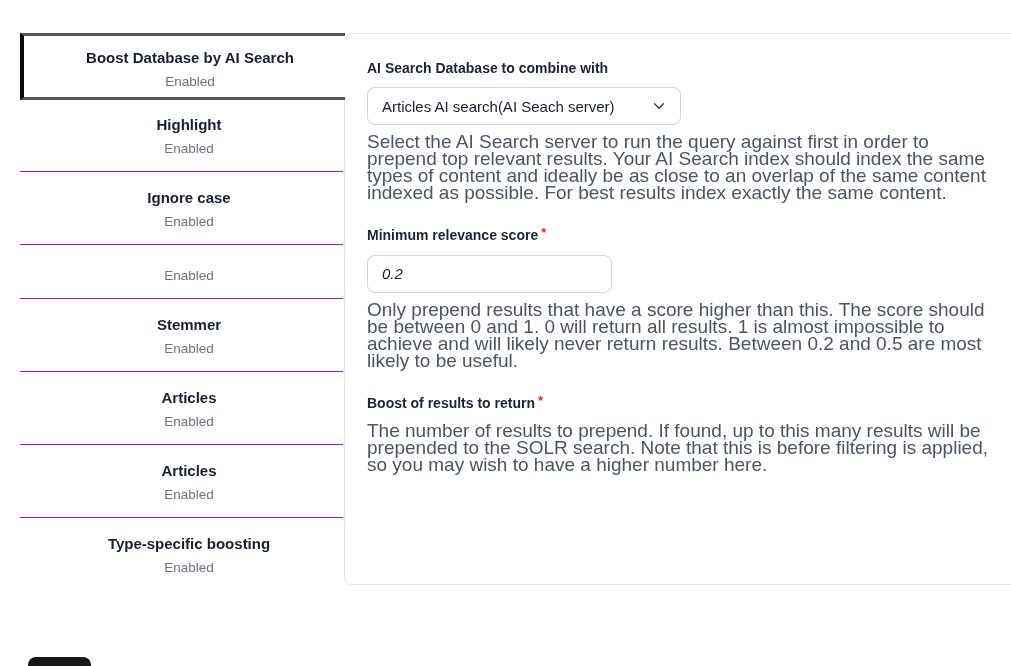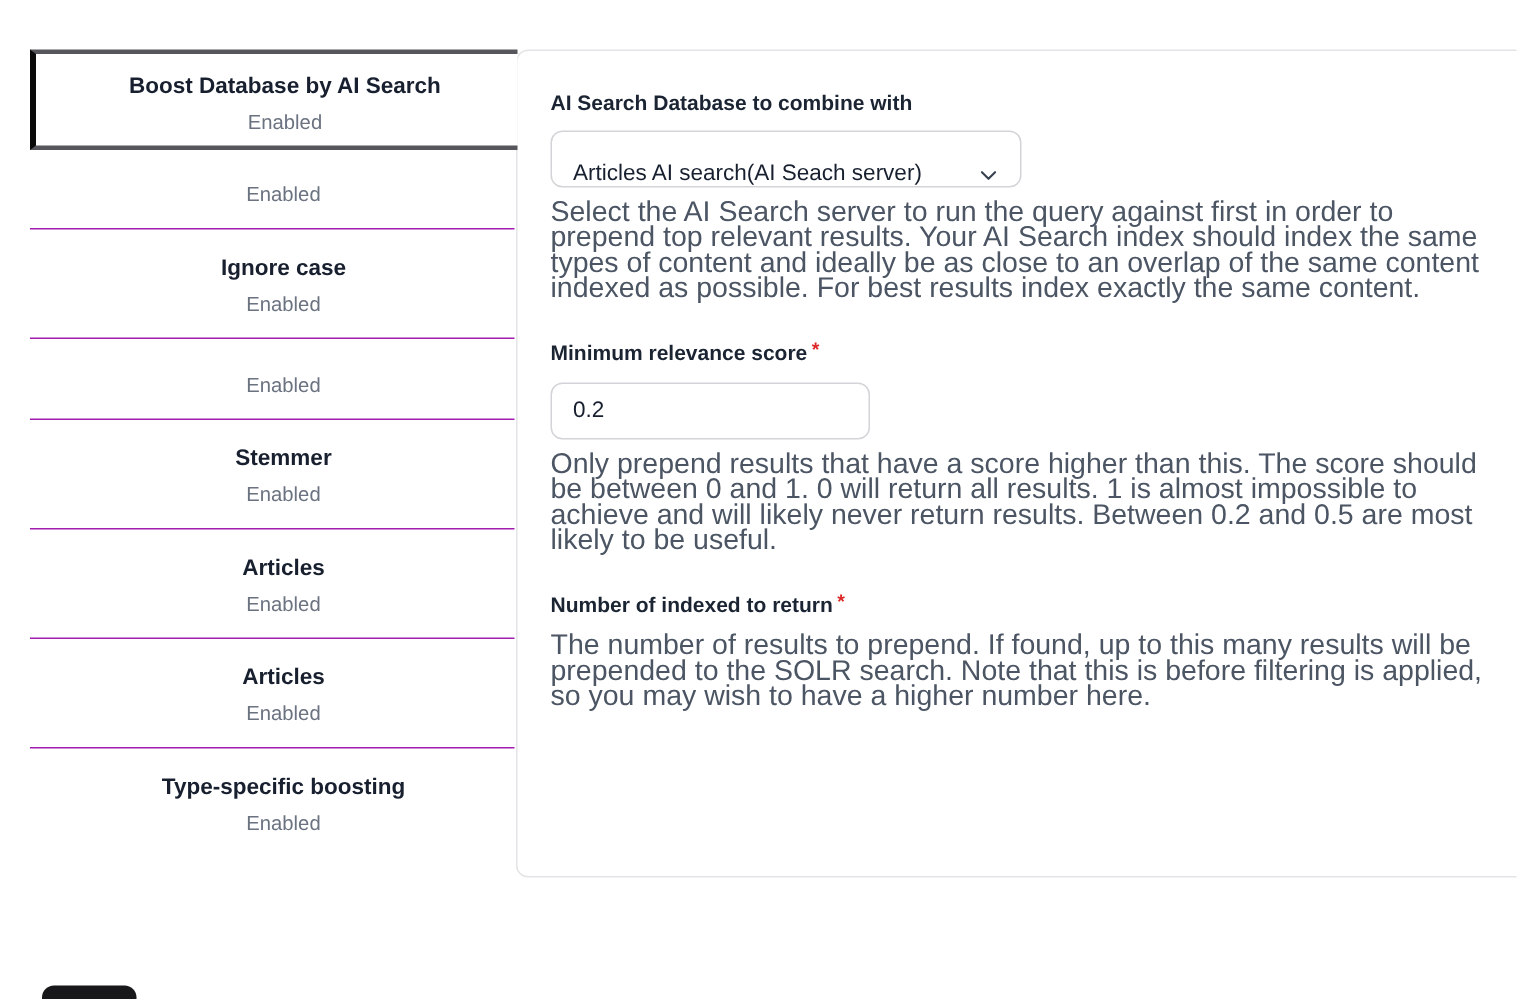--- a/index.html
+++ b/index.html
@@ -85,43 +85,44 @@
     margin-left: 3px;
     position: relative;
     top: -3px;
   }
   .select-box {
     width: 314px;
     height: 38px;
     border: 1px solid #d4d4d8;
     border-radius: 8px;
     display: flex;
-    align-items: flex-end;
+    align-items: center;
     justify-content: space-between;
     padding: 0 14px;
     font-size: 15px;
     color: #18202f;
     cursor: pointer;
     background: #fff;
     margin-bottom: 8px;
   }
   .chevron { display: inline-flex; color: #374151; margin-left: 10px; }
   .text-input {
-    width: 213px;
+    width: 245px;
     height: 38px;
     border: 1px solid #d4d4d8;
     border-radius: 8px;
     padding: 0 14px;
     font-size: 15px;
     color: #18202f;
     font-family: "Liberation Sans", sans-serif;
     outline: none;
     display: block;
     margin-bottom: 8px;
     background: #fff;
+    font-style: italic;
   }
   .help {
     max-width: 628px;
     font-size: 19px;
     line-height: 17px;
     color: #4b5563;
   }
   
   .save-btn {
     position: absolute;
@@ -141,20 +142,21 @@
 <body>
 
 <div class="page-title">Processor settings</div>
 
 <div class="tabs">
   <div class="tab selected">
     <div class="tab-title">Boost Database by AI Search</div>
     <div class="tab-status">Enabled</div>
   </div>
   <div class="tab">
+    <div class="tab-title">Highlight</div>
     <div class="tab-status">Enabled</div>
   </div>
   <div class="tab">
     <div class="tab-title">Ignore case</div>
     <div class="tab-status">Enabled</div>
   </div>
   <div class="tab">
     <div class="tab-status">Enabled</div>
   </div>
   <div class="tab">
@@ -190,19 +192,19 @@
     <div class="help">Select the AI Search server to run the query against first in order to prepend top relevant results. Your AI Search index should index the same types of content and ideally be as close to an overlap of the same content indexed as possible. For best results index exactly the same content.</div>
   </div>
 
   <div class="field-group">
     <div class="field-label"><span>Minimum relevance score</span><span class="req">*</span></div>
     <input class="text-input" type="text" value="0.2" style="">
     <div class="help">Only prepend results that have a score higher than this. The score should be between 0 and 1. 0 will return all results. 1 is almost impossible to achieve and will likely never return results. Between 0.2 and 0.5 are most likely to be useful.</div>
   </div>
 
   <div class="field-group">
-    <div class="field-label"><span>Number of indexed to return</span><span class="req">*</span></div>
+    <div class="field-label"><span>Boost of results to return</span><span class="req">*</span></div>
     <div class="help">The number of results to prepend. If found, up to this many results will be prepended to the SOLR search. Note that this is before filtering is applied, so you may wish to have a higher number here.</div>
   </div>
 
 </div>
 
 <button class="save-btn">Save</button>
 
 </body></html>

